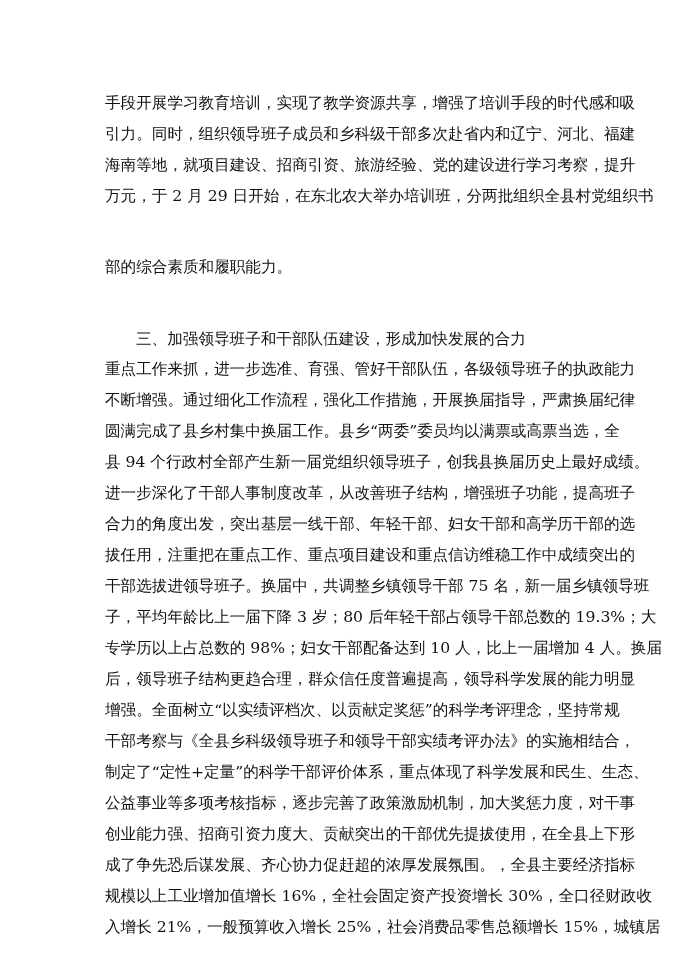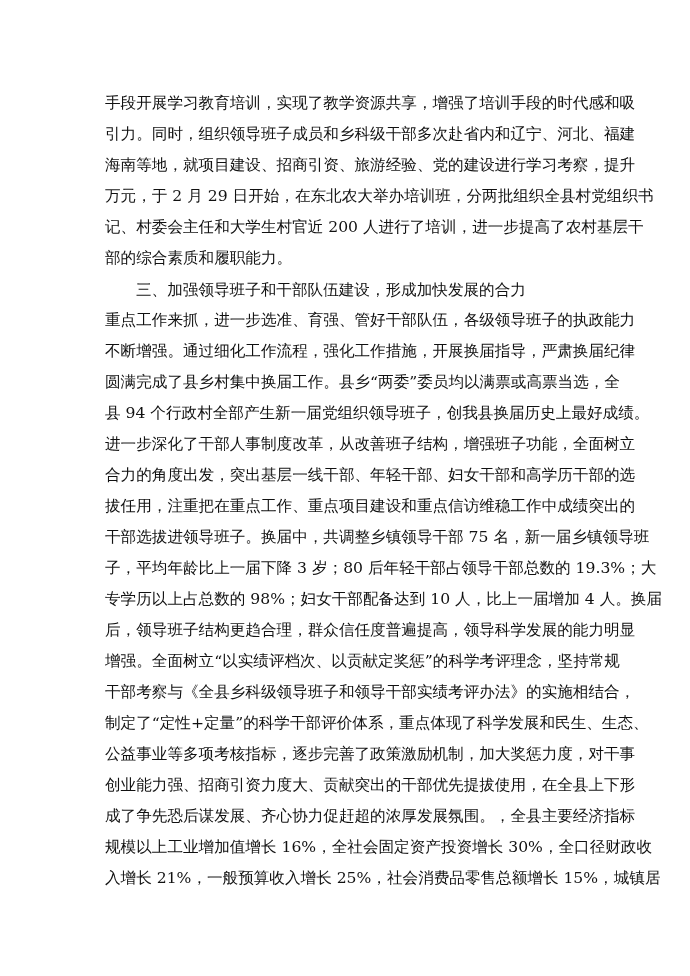--- a/index.html
+++ b/index.html
@@ -25,50 +25,50 @@
   }
   .line {
     display: block;
     white-space: nowrap;
     text-align: justify;
     text-align-last: justify;
     height: 31px;
   }
   .line.last {
     text-align-last: left;
+    margin-top: 40px;
   }
   .line.indent {
     padding-left: 31px;
     font-family: Liberation Serif, serif;
   }
 </style>
 </head>
 <body>
 
 <div class="page">
 
   <div>
     <span class="line">手段开展学习教育培训，实现了教学资源共享，增强了培训手段的时代感和吸</span>
     <span class="line">引力。同时，组织领导班子成员和乡科级干部多次赴省内和辽宁、河北、福建</span>
     <span class="line">海南等地，就项目建设、招商引资、旅游经验、党的建设进行学习考察，提升</span>
     <span class="line">万元，于 2 月 29 日开始，在东北农大举办培训班，分两批组织全县村党组织书</span>
-    <span class="line">记、村委会主任和大学生村官近 200 人进行了培训，进一步提高了农村基层干</span>
     <span class="line last">部的综合素质和履职能力。</span>
   </div>
 
   <div>
     <span class="line last indent">三、加强领导班子和干部队伍建设，形成加快发展的合力</span>
   </div>
 
   <div>
     <span class="line">重点工作来抓，进一步选准、育强、管好干部队伍，各级领导班子的执政能力</span>
     <span class="line">不断增强。通过细化工作流程，强化工作措施，开展换届指导，严肃换届纪律</span>
     <span class="line">圆满完成了县乡村集中换届工作。县乡“两委”委员均以满票或高票当选，全</span>
     <span class="line">县 94 个行政村全部产生新一届党组织领导班子，创我县换届历史上最好成绩。</span>
-    <span class="line">进一步深化了干部人事制度改革，从改善班子结构，增强班子功能，全面树立</span>
+    <span class="line">进一步深化了干部人事制度改革，从改善班子结构，增强班子功能，提高班子</span>
     <span class="line">合力的角度出发，突出基层一线干部、年轻干部、妇女干部和高学历干部的选</span>
     <span class="line">拔任用，注重把在重点工作、重点项目建设和重点信访维稳工作中成绩突出的</span>
     <span class="line">干部选拔进领导班子。换届中，共调整乡镇领导干部 75 名，新一届乡镇领导班</span>
     <span class="line">子，平均年龄比上一届下降 3 岁；80 后年轻干部占领导干部总数的 19.3%；大</span>
     <span class="line">专学历以上占总数的 98%；妇女干部配备达到 10 人，比上一届增加 4 人。换届</span>
     <span class="line">后，领导班子结构更趋合理，群众信任度普遍提高，领导科学发展的能力明显</span>
     <span class="line">增强。全面树立“以实绩评档次、以贡献定奖惩”的科学考评理念，坚持常规</span>
     <span class="line">干部考察与《全县乡科级领导班子和领导干部实绩考评办法》的实施相结合，</span>
     <span class="line">制定了“定性+定量”的科学干部评价体系，重点体现了科学发展和民生、生态、</span>
     <span class="line">公益事业等多项考核指标，逐步完善了政策激励机制，加大奖惩力度，对干事</span>

